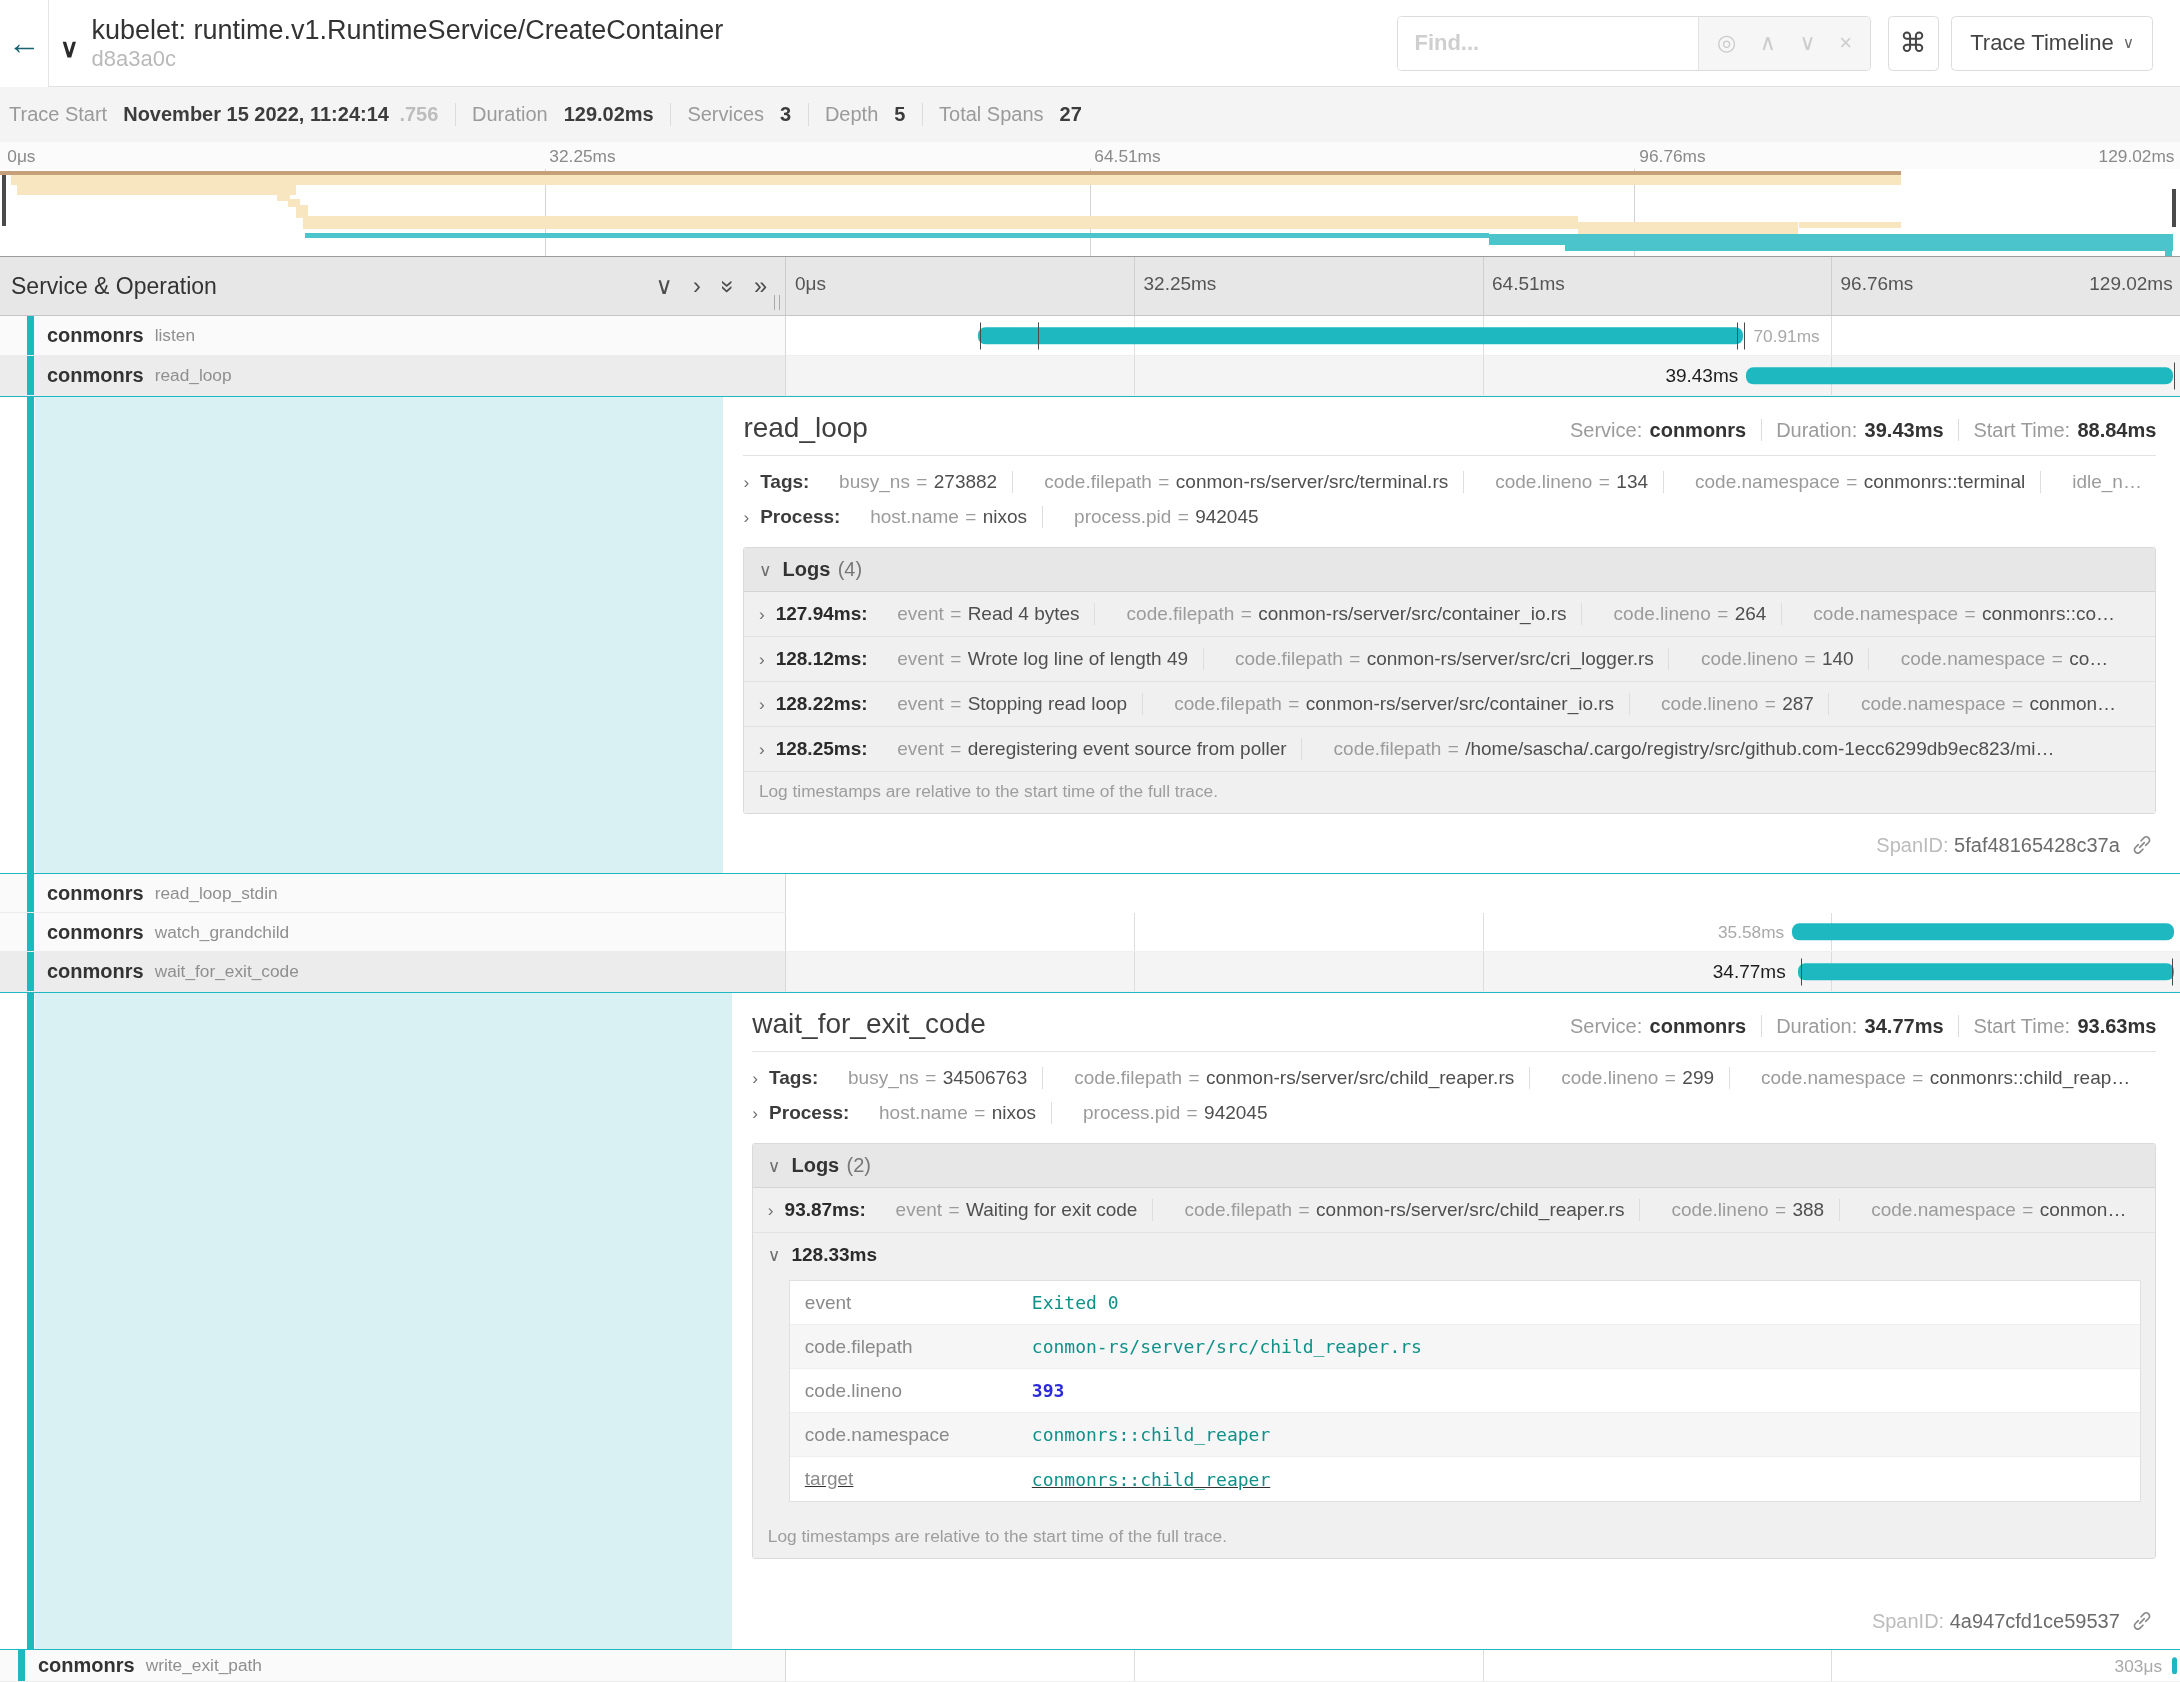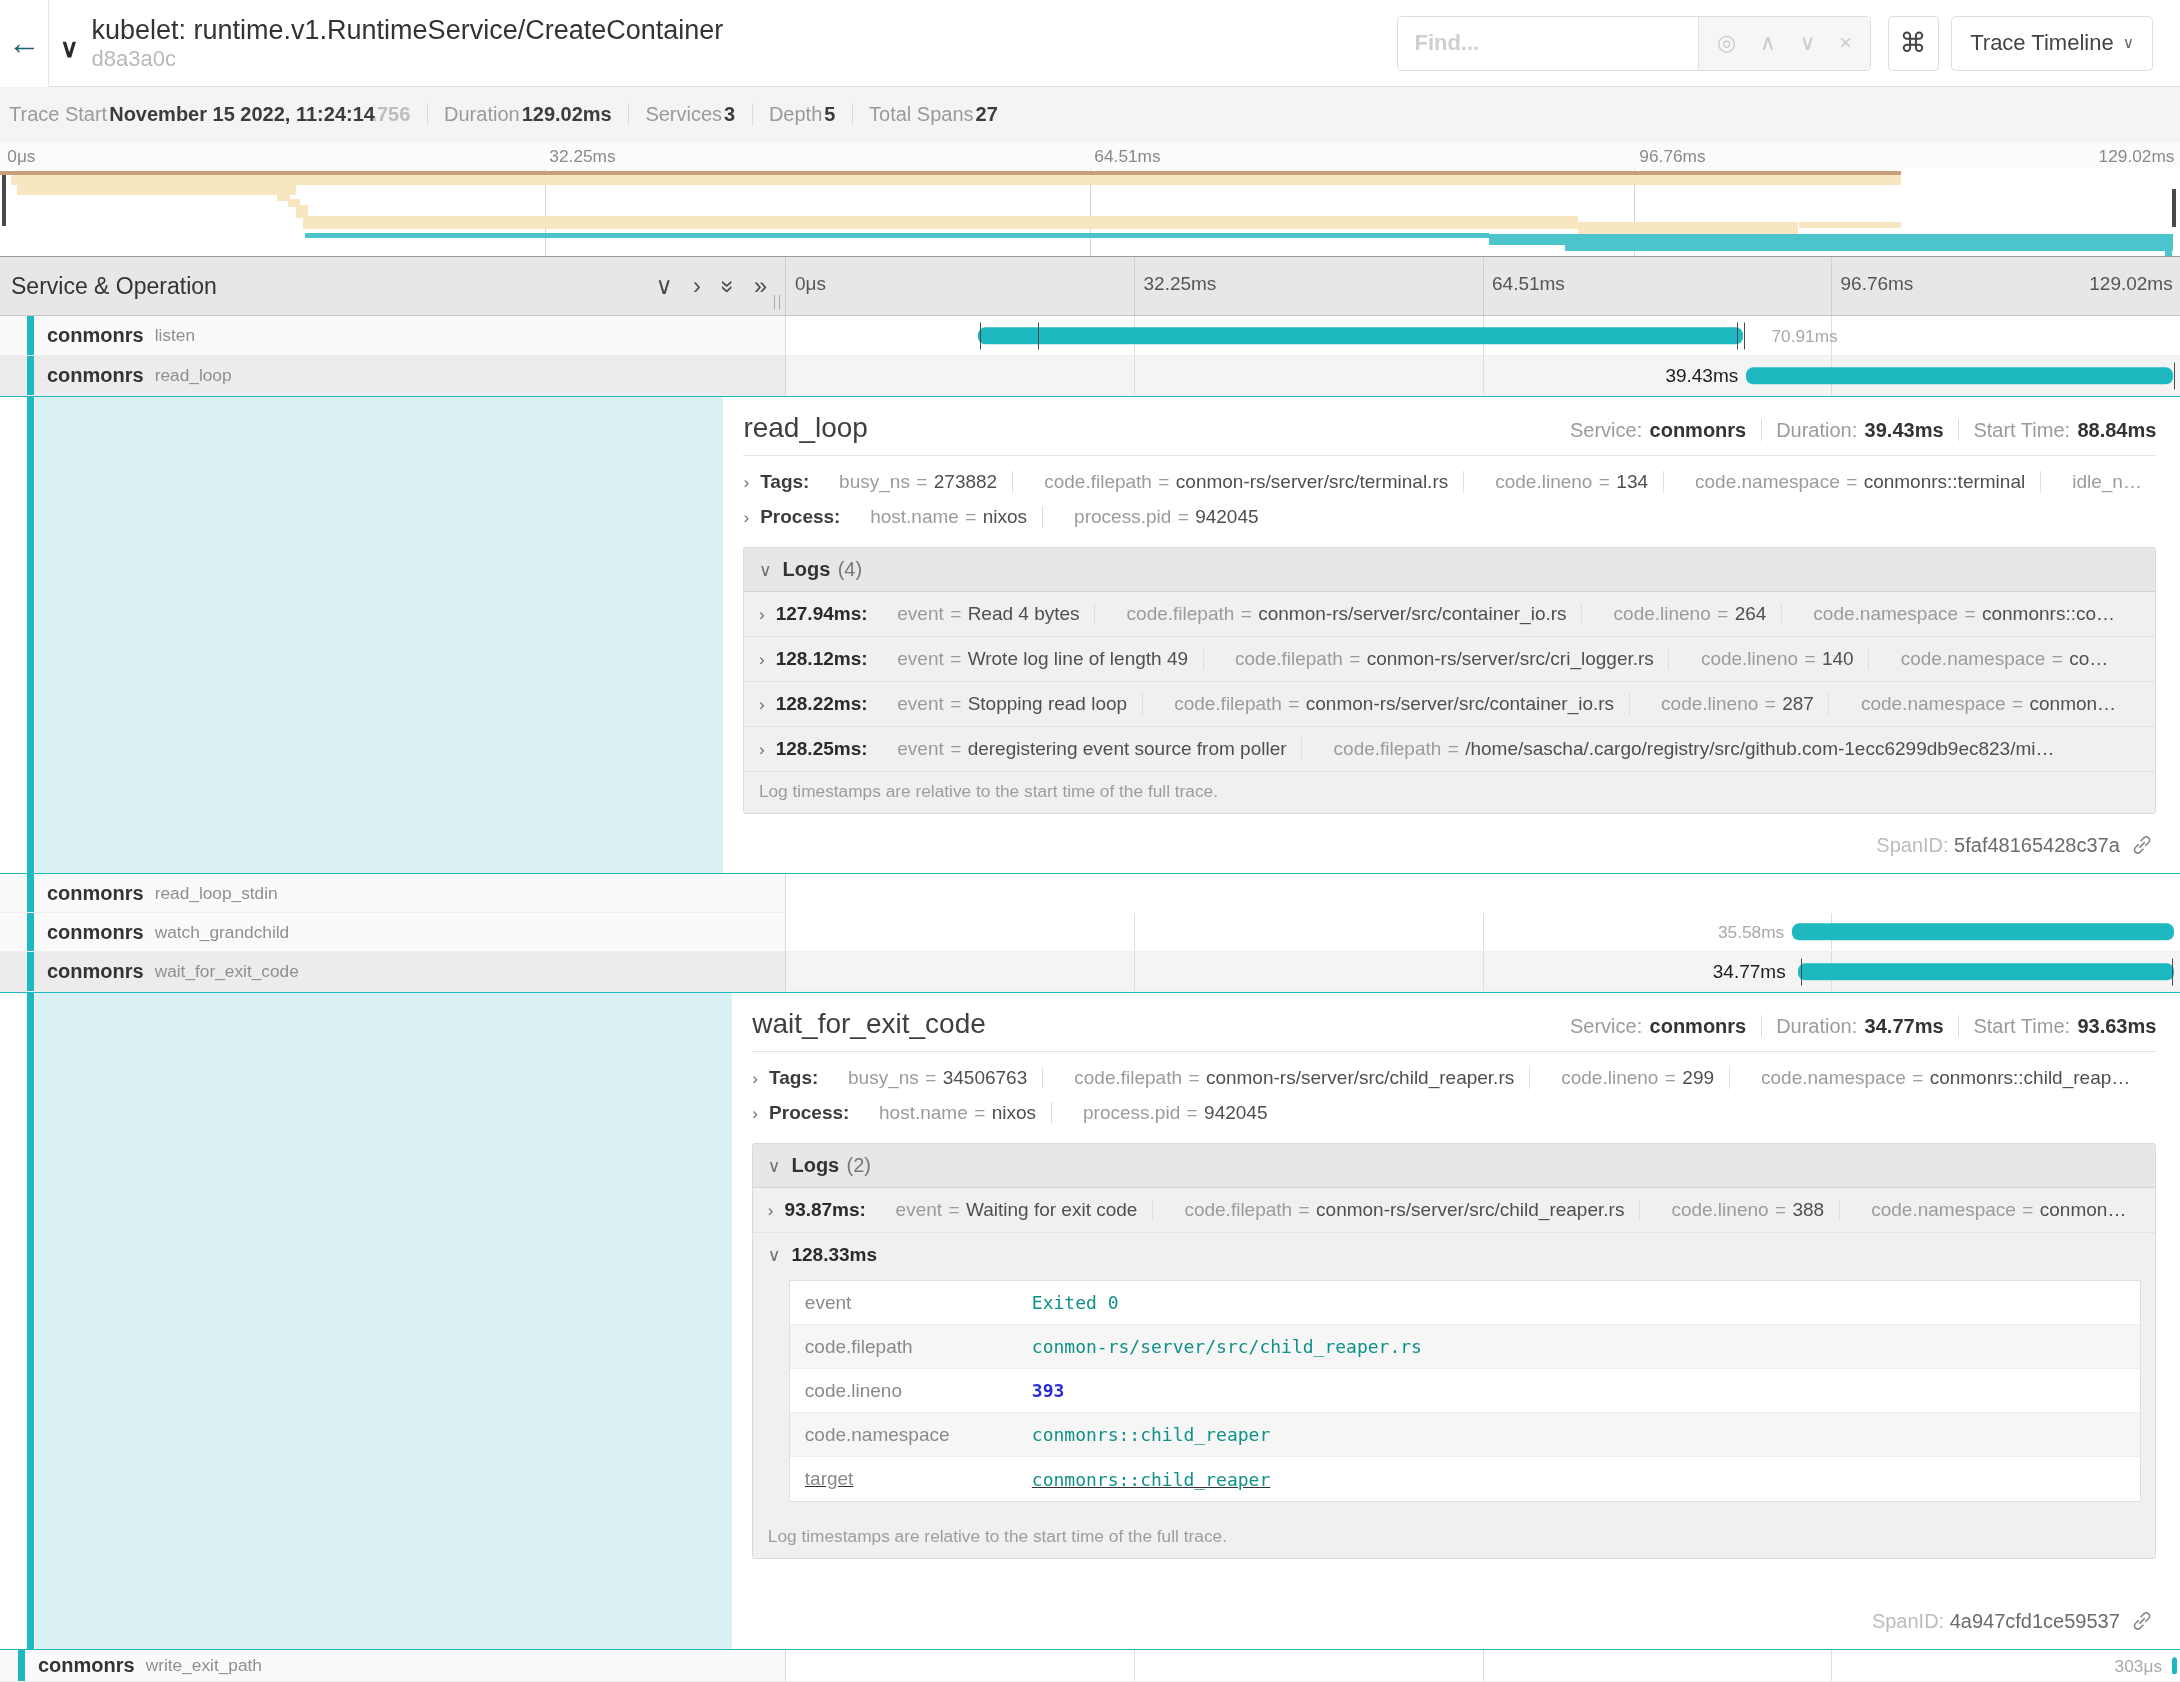--- a/index.html
+++ b/index.html
@@ -17,21 +17,21 @@
   .find-group { display:flex; align-items:stretch; height:55px; border:0.9px solid #dcdcdc; border-radius:4.5px; overflow:hidden; background:#fff; }
   .find-input { width:300px; border:none; outline:none; padding:0 16.4px; font-size:22px; color:#444; font-family:"Liberation Sans",sans-serif;font-weight:bold; }
   .find-input::placeholder { color:#cfcfcf; }
   .find-suffix { display:flex; align-items:center; gap:23.6px; padding:0 18px; background:#f6f6f6; border-left:0.9px solid #e3e3e3; color:#ccc; font-size:22px; }
   .kbd-btn { margin-left:16.4px; width:51px; height:55px; border:0.9px solid #dcdcdc; border-radius:4.5px; background:#fff; font-size:27px; color:#444; cursor:pointer; }
   .view-btn { margin:0 27px 0 12.7px; height:55px; border:0.9px solid #dcdcdc; border-radius:4.5px; background:#fff; font-size:22px; color:#444; padding:0 18px; cursor:pointer; display:flex; align-items:center; gap:9px; }
   .view-btn .chev { font-size:15.5px; color:#666; }
 
   
   .summary { height:55px; background:#f4f4f4; display:flex; align-items:center; padding-left:9px; font-size:20px; }
-  .sum-item { display:flex; align-items:center; gap:2px; }
+  .sum-item { display:flex; align-items:center; gap:16px; }
   .sum-label { color:#9a9a9a; }
   .sum-value { color:#3c3c3c; font-weight:bold; }
   .sum-suffix { color:#bdbdbd; font-weight:bold; }
   .sum-sep { width:0.9px; height:23.6px; background:#dcdcdc; margin:0 16.4px; }
 
   
   .mm-labels { position:relative; height:27px; background:#fbfbfb; font-size:17.3px; color:#8a8a8a; }
   .mm-labels span { position:absolute; top:3.6px; }
   .mm-canvas { position:relative; height:88px; background:#fff; border-bottom:0.9px solid #9a9a9a;
     background-image:linear-gradient(#cfcfcf,#cfcfcf),linear-gradient(#cfcfcf,#cfcfcf),linear-gradient(#cfcfcf,#cfcfcf);
@@ -63,21 +63,21 @@
   .svc { font-size:20px; font-weight:bold; color:#333; }
   .op { font-size:17.3px; color:#8f8f8f; margin-left:11px; }
   .tl-cell { position:relative; flex:1; background:#fff; border-bottom:0.9px solid #efefef;
     background-image:linear-gradient(#dadada,#dadada),linear-gradient(#dadada,#dadada),linear-gradient(#dadada,#dadada);
     background-repeat:no-repeat; background-size:0.9px 100%; background-position:25% 0,50% 0,75% 0; }
   .row.selected .name-cell { background:#ececec; }
   .row.selected .tl-cell { background-color:#f4f4f4; }
   .bar { position:absolute; top:50%; transform:translateY(-50%); height:17.3px; border-radius:7.3px; background:#1db8c0; }
   .dur { position:absolute; top:50%; transform:translateY(-50%); font-size:17.3px; color:#a9a9a9; white-space:nowrap; }
   .dur.before { transform:translate(-100%,-50%); padding-right:8.2px; }
-  .dur.after { padding-left:25px; }
+  .dur.after { padding-left:7px; }
   .dur.dark { color:#1d1d1d; font-size:19px; }
   .tick { position:absolute; top:50%; transform:translateY(-50%); width:0.9px; height:27px; background:#4a4a4a; }
 
   
   .detail { display:flex; border-top:1.8px solid #1db8c0; border-bottom:1.8px solid #1db8c0; }
   .d-left { width:786px; margin-left:0; position:relative; background:#fff; }
   .d-left::before { content:""; position:absolute; left:27px; top:0; bottom:0; width:7.3px; background:#1db8c0; }
   .d-left::after { content:""; position:absolute; left:35px; top:0; bottom:0; right:0; background:#d9f1f2; }
   .d-right { flex:1; background:#fff; padding:14.5px 23.6px 9px 20px; display:flex; flex-direction:column; }
   .d-head { display:flex; align-items:baseline; }

